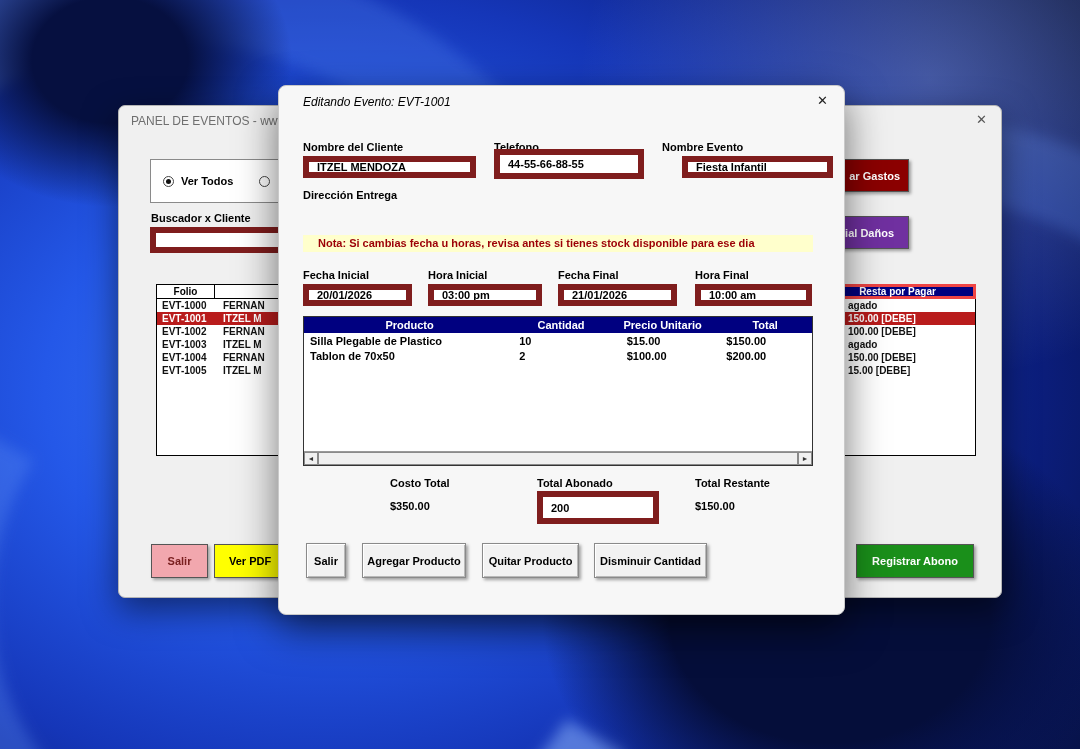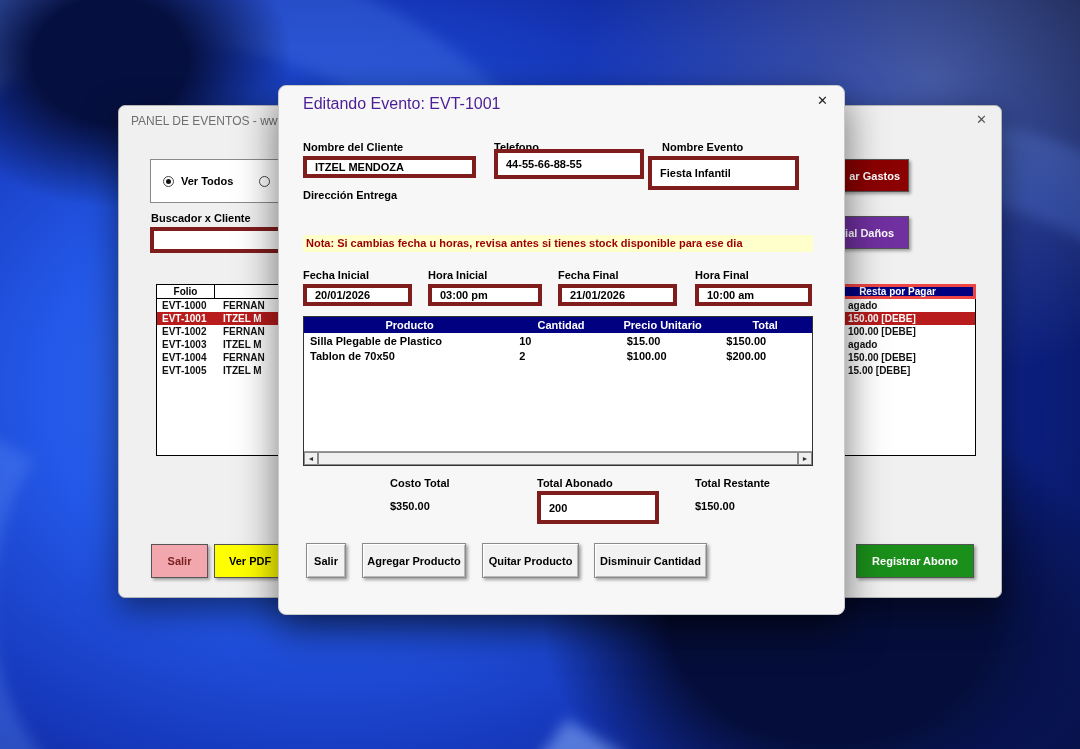--- a/index.html
+++ b/index.html
@@ -32,21 +32,21 @@
   .panel-title{ position:absolute; left:12px; top:8px; font-size:12px; color:#6f6f6f; white-space:nowrap; }
   .win-close{ position:absolute; top:6px; font-size:13px; color:#555; cursor:pointer; line-height:16px; }
   .panel-window .win-close{ right:14px; }
 
   .groupbox{ position:absolute; left:31px; top:53px; width:255px; height:44px; background:#fff; border:1px solid #8a8a8a; }
   .radio{ position:absolute; width:11px; height:11px; border:1px solid #444; border-radius:50%; background:#fff; }
   .radio.checked::after{ content:""; position:absolute; left:2px; top:2px; width:5px; height:5px; border-radius:50%; background:#111; }
   .radio-label{ position:absolute; font-size:11px; font-weight:bold; color:#000; }
 
   .lbl{ position:absolute; font-size:11px; font-weight:bold; color:#000; white-space:nowrap; }
-  .tbox{ position:absolute; background:#fff; border:4px solid #7f1d1d; font-family:"Liberation Sans",sans-serif;
+  .tbox{ position:absolute; background:#fff; border:6px solid #7f1d1d; font-family:"Liberation Sans",sans-serif;
          font-size:11px; font-weight:bold; color:#000; padding:0 0 0 8px; outline:none; }
 
   .cbtn{ position:absolute; display:flex; align-items:center; justify-content:center; font-size:11px; font-weight:bold;
          border:1px solid #555; box-shadow:2px 2px 3px rgba(0,0,0,.35); cursor:pointer; }
   .btn-gastos{ left:672px; top:53px; width:118px; height:33px; background:#8B0000; color:#fff; justify-content:flex-end; padding-right:8px; }
   .btn-danos{ left:672px; top:110px; width:118px; height:33px; background:#7030A0; color:#fff; justify-content:flex-end; padding-right:14px; }
   .btn-salir-panel{ left:32px; top:438px; width:57px; height:34px; background:#F2A7AE; color:#7a2020; }
   .btn-pdf{ left:95px; top:438px; width:110px; height:34px; background:#FFFF00; color:#000; justify-content:flex-start; padding-left:14px; }
   .btn-abono{ left:737px; top:438px; width:118px; height:34px; background:#1A8F1A; color:#fff; }
 
@@ -62,25 +62,25 @@
   .lrow .c-cliente{ flex:1; }
   .list-right .lrow{ padding-left:28px; }
   .lrow.sel{ background:#b91c1c; color:#fff; }
 
   
   .editor-window{
     position:absolute; left:278px; top:85px; width:567px; height:530px;
     background:#f7f7f7; border:1px solid #c9c9c9; border-radius:8px;
     box-shadow:0 14px 40px rgba(0,0,0,.55); z-index:3;
   }
-  .editor-title{ position:absolute; left:24px; top:9px; font-size:16px; color:#4c1d95; }
+  .editor-title{ position:absolute; left:24px; top:9px; font-size:12px; color:#000000;font-style:italic; }
   .editor-window .win-close{ right:16px; top:7px; color:#222; }
 
   .note{ position:absolute; left:24px; top:149px; width:510px; height:17px; background:#FFFFCC; color:#9C0006;
-         font-size:11px; font-weight:bold; line-height:17px; padding-left:3px; white-space:nowrap; overflow:hidden; }
+         font-size:11px; font-weight:bold; line-height:17px; padding-left:15px; white-space:nowrap; overflow:hidden; }
 
   .ptable{ position:absolute; left:24px; top:230px; width:510px; height:150px; background:#fff; border:1px solid #333; display:flex; flex-direction:column; }
   .phead{ height:16px; background:#000080; color:#fff; display:flex; font-size:11px; font-weight:bold; align-items:center; }
   .ph-prod{ width:212px; text-align:center; } .ph-cant{ width:92px; text-align:center; }
   .ph-prec{ width:112px; text-align:center; } .ph-tot{ width:94px; text-align:center; }
   .pbody{ flex:1; overflow:hidden; }
   .prow{ display:flex; font-size:11px; font-weight:bold; color:#000; height:15px; align-items:center; cursor:default; }
   .pc-prod{ width:212px; padding-left:6px; } .pc-cant{ width:92px; padding-left:4px; }
   .pc-prec{ width:112px; padding-left:20px; } .pc-tot{ width:94px; padding-left:8px; }
   .hscroll{ height:14px; background:#c8c8c8; border-top:1px solid #999; display:flex; }
@@ -182,21 +182,21 @@
     <div class="editor-title">Editando Evento: EVT-1001</div>
     <div class="win-close">✕</div>
 
     <div class="lbl" style="left:24px; top:55px;">Nombre del Cliente</div>
     <input class="tbox" style="left: 24px; top: 70px; width: 173px; height: 22px;" value="ITZEL MENDOZA">
 
     <div class="lbl" style="left:215px; top:55px;">Telefono</div>
     <input class="tbox" style="left: 215px; top: 63px; width: 150px; height: 30px;" value="44-55-66-88-55">
 
     <div class="lbl" style="left:383px; top:55px;">Nombre Evento</div>
-    <input class="tbox" style="left: 369px; top: 70px; width: 151px; height: 34px;" value="Fiesta Infantil">
+    <input class="tbox" style="left: 403px; top: 70px; width: 151px; height: 22px;" value="Fiesta Infantil">
 
     <div class="lbl" style="left:24px; top:103px;">Dirección Entrega</div>
 
     <div class="note">Nota: Si cambias fecha u horas, revisa antes si tienes stock disponible para ese dia</div>
 
     <div class="lbl" style="left:24px; top:183px;">Fecha Inicial</div>
     <input class="tbox" style="left: 24px; top: 198px; width: 109px; height: 22px;" value="20/01/2026">
 
     <div class="lbl" style="left:149px; top:183px;">Hora Inicial</div>
     <input class="tbox" style="left: 149px; top: 198px; width: 114px; height: 22px;" value="03:00 pm">

